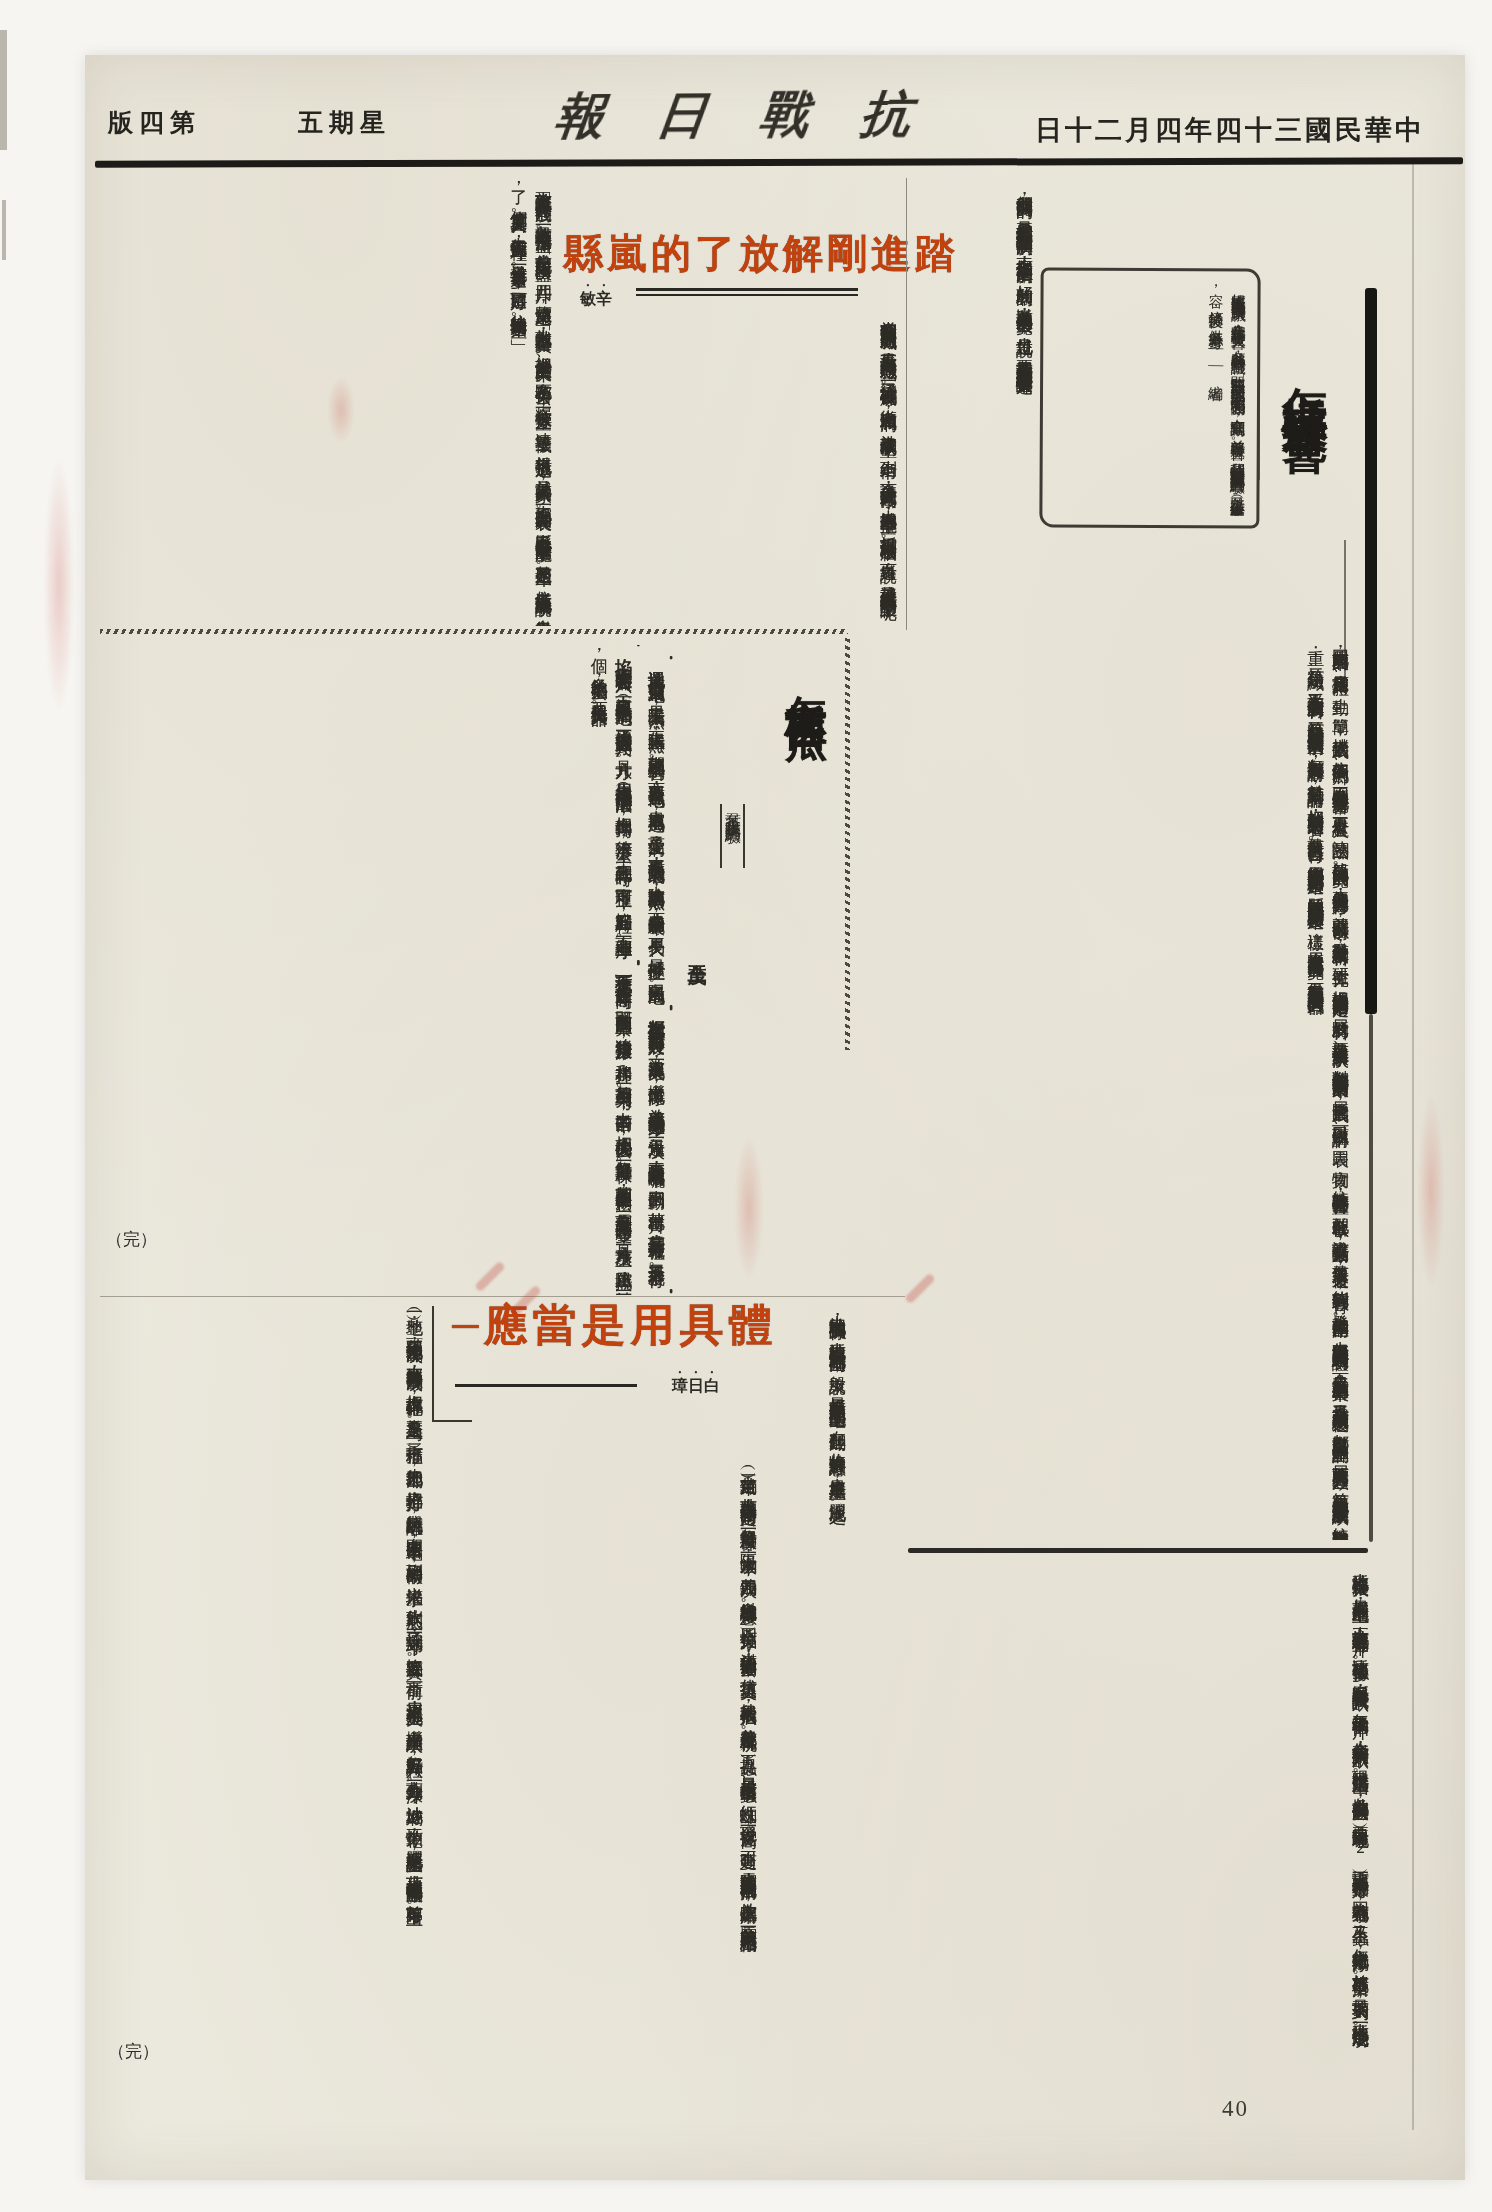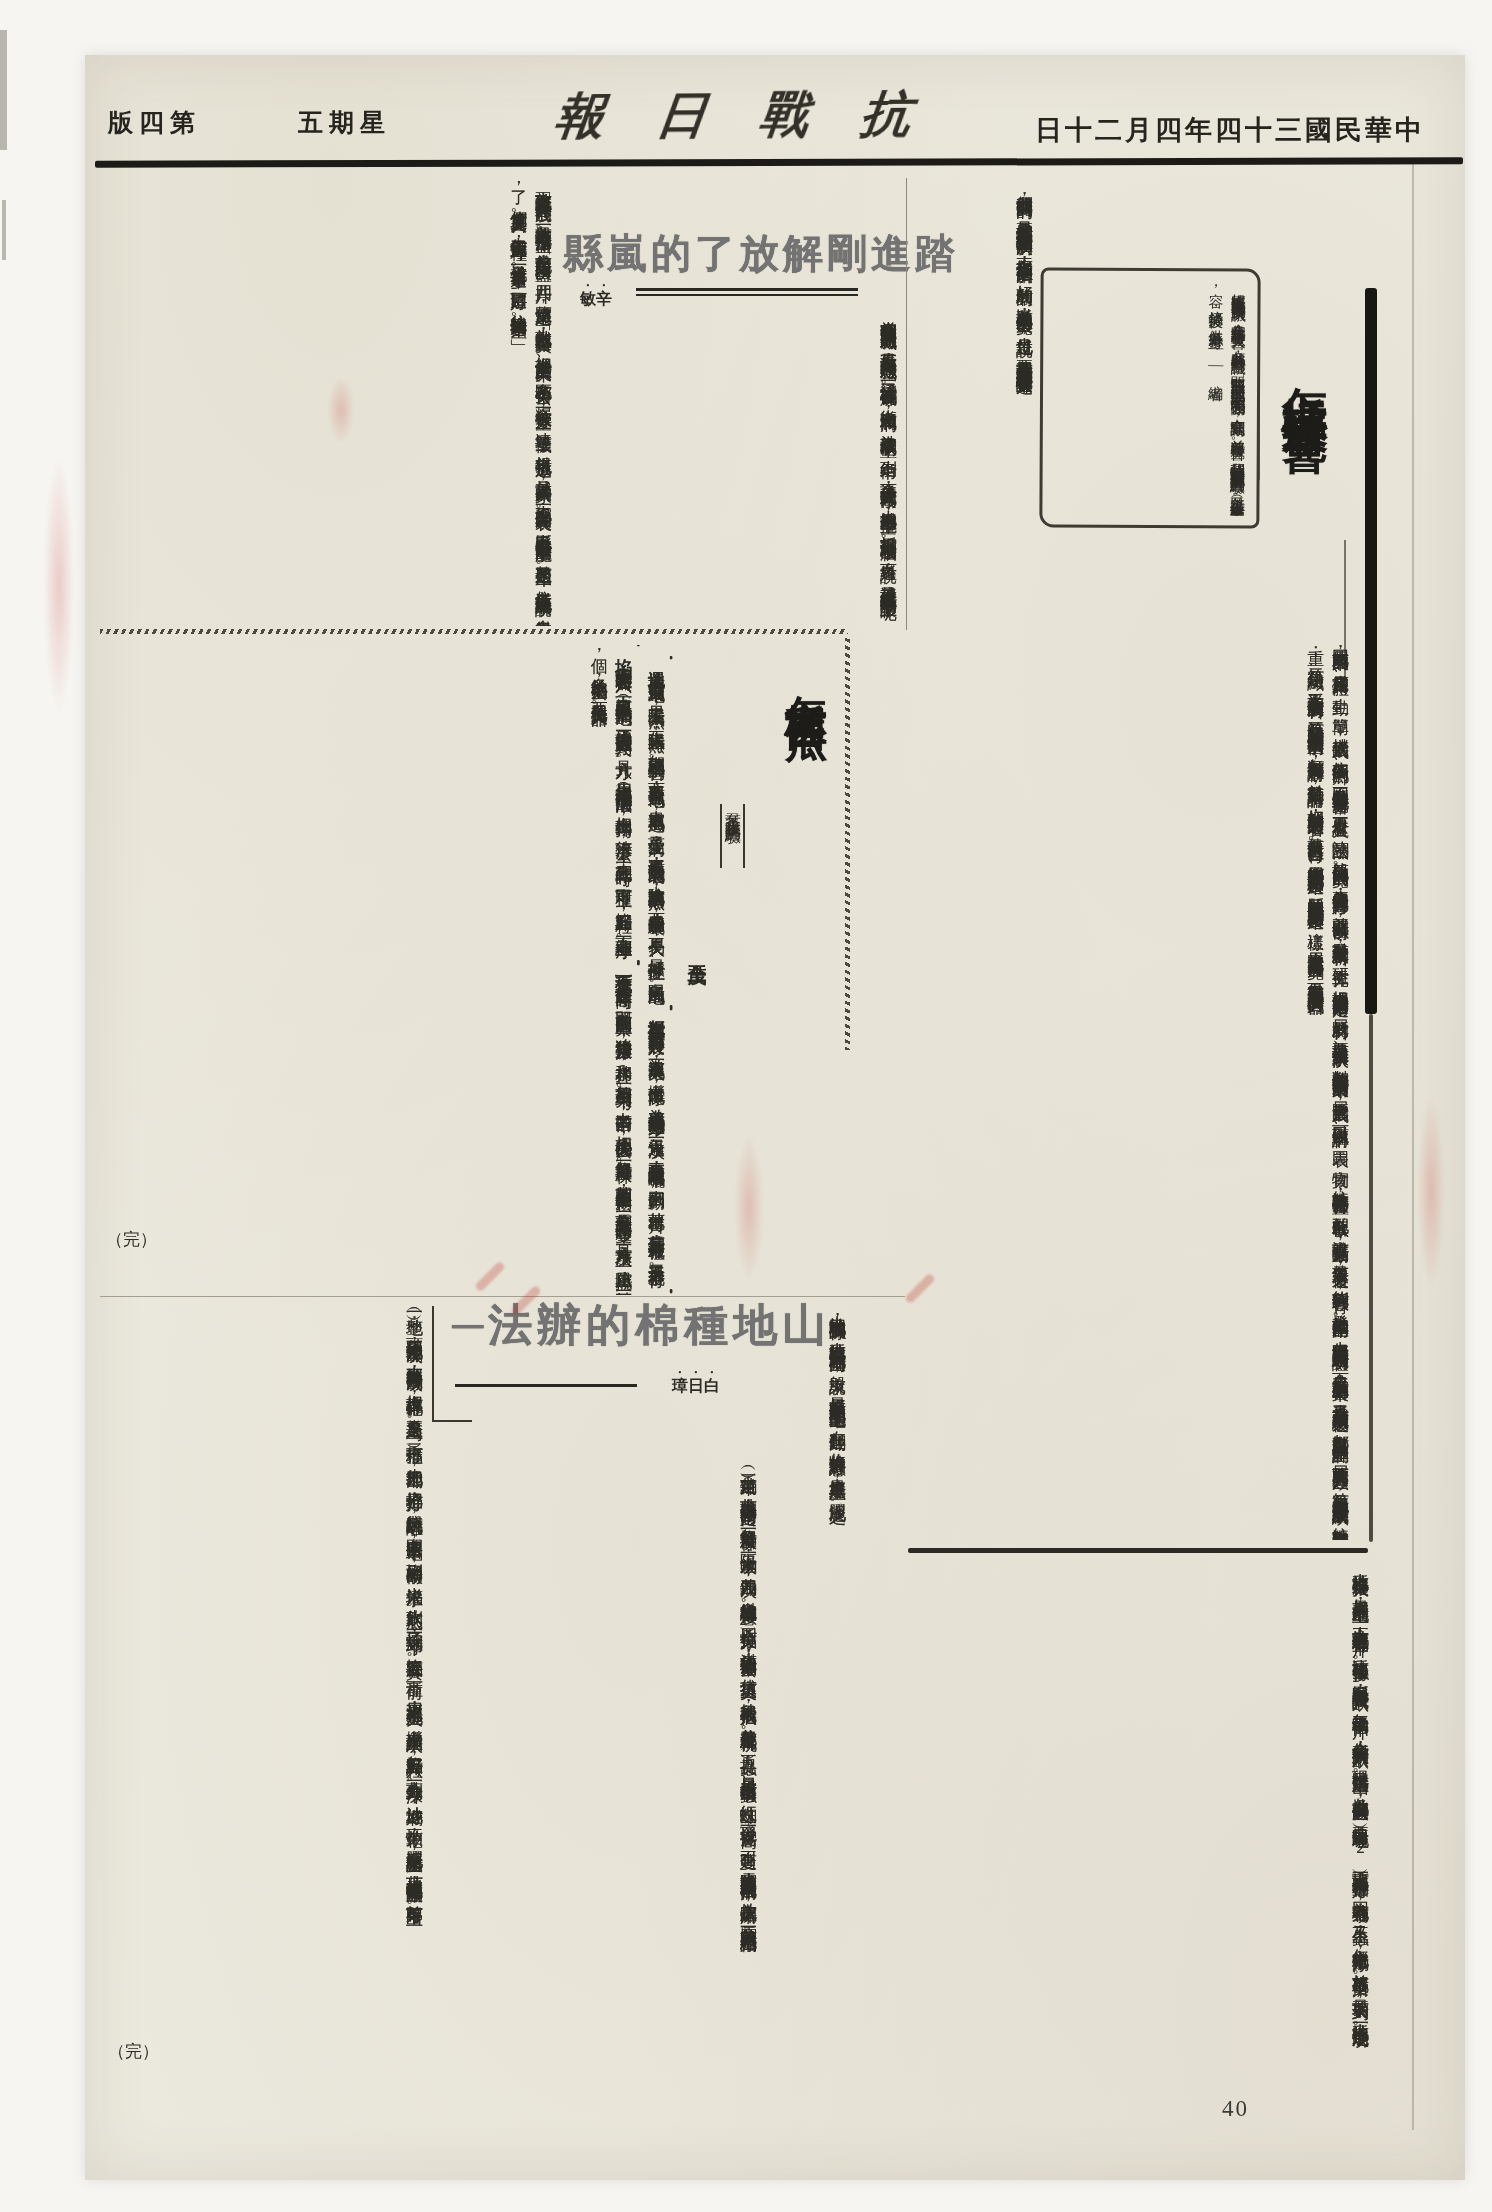--- a/index.html
+++ b/index.html
@@ -23,22 +23,22 @@
             color:#33302a;transform:skewX(-7deg) rotate(-.4deg);filter:blur(.4px);white-space:nowrap;}
   .date{font-size:27px;font-weight:bold;letter-spacing:3px;color:#26241f;white-space:nowrap;}
   .rule-heavy{position:absolute;background:#1c1b18;border-radius:2px;}
   .rule-thin{position:absolute;background:#8d897d;}
   .zigzag-h{position:absolute;height:5px;
       background:repeating-linear-gradient(115deg,#4c4940 0 3px,transparent 3px 7px);}
   .zigzag-v{position:absolute;width:5px;
       background:repeating-linear-gradient(25deg,#4c4940 0 3px,transparent 3px 7px);}
   .headline-v{position:absolute;writing-mode:vertical-rl;text-orientation:upright;
               font-weight:bold;color:#1d1c18;text-shadow:0 0 .8px rgba(30,28,24,.7);}
-  .headline-h{position:absolute;font-weight:bold;color:#737373;white-space:nowrap;
-              text-shadow:0 0 .8px rgba(30,28,24,.7);}
+  .headline-h{position:absolute;font-weight:bold;color:#c2410c;white-space:nowrap;
+              text-shadow:0 0 .8px rgba(30,28,24,.7);font-family:Liberation Mono, monospace;}
   .note-box{position:absolute;border:3px solid #3e3b34;border-radius:8px 14px 8px 14px;
             padding:10px 8px;transform:rotate(.3deg);}
   .note-text{writing-mode:vertical-rl;text-orientation:upright;width:100%;height:100%;
              font-size:15px;line-height:1.5;letter-spacing:1px;overflow:hidden;}
   .black-bar{position:absolute;background:#171714;border-radius:3px;}
   .emph{-webkit-text-emphasis:filled dot #2e2c26;text-emphasis:filled dot #2e2c26;}
   .sec-head{font-weight:bold;-webkit-text-emphasis:filled dot #2e2c26;
             text-emphasis:filled dot #2e2c26;margin-top:12px;margin-bottom:8px;}
   .subtitle-line{position:relative;}
   .subtitle-line::before,.subtitle-line::after{content:"";display:block;width:2px;height:64px;
@@ -95,21 +95,21 @@
   <div class="zigzag-v" style="left:845px;top:636px;height:414px;"></div>
   <div class="headline-v" style="left:758px;top:662px;width:76px;height:260px;font-size:42px;letter-spacing:6px;">怎樣種西瓜</div>
   <div class="abs vtext subtitle-line" style="left:720px;top:800px;font-size:16px;letter-spacing:2px;color:#2e2c26;">羣英會上收集的經驗</div>
   <div class="abs vtext" style="left:684px;top:950px;font-size:19px;font-weight:bold;">
     <span class="emph">王全茂</span>
   </div>
   <div class="body-block vtext" style="left:100px;top:645px;width:576px;height:650px;"><span class="sec-head">選地</span><span>西瓜適合朝東地，早上太陽不大熱，正午太陽正熱時，朝東地已經不大利害了。西瓜不要種在窩風地，太窩風地不通風，蔓子愛生病；也不要種在太陰的地裏，太陰地裏結的西瓜，小西瓜容易曬壞，不易長大。最好揀砂性土、向陽通風的地。</span><span class="sec-head">泡籽生芽</span><span>把籽用白布口袋裝好，放在溫水裏泡一天，撈出來洗乾淨，放在毛坑邊變熱的地方生芽；每天過水一次，再放在太陽地裏曬一曬，來回倒動，芽就出得齊。芽長到二三分長就可下種，長過了三分就不行了。</span><span class="sec-head">怎樣掏埳</span><span>埳子的距離左右需六尺，上下畝底留三尺（包括埳子佔的地），埳子的深淺需一尺五寸到二尺，見方八寸。先用水把埳子泡濕（水不溢的灌法），把土掏鬆拌勻，待水滲下去，表土乾到一二寸時，即可下種；一埳點籽四五粒，上面蓋細土一寸厚。</span><span class="sec-head">下種上糞</span><span>苗長四五寸高時，即可在苗的周圍上糞：猪狗糞摻上月屎，和水拌稀，每苗用一勺到大半勺。出齊的苗子，把瘦小的先拔去，每埳留壯苗一二株。苗周圍的土要常掏鬆，蔓長到一尺五寸到二尺時壓蔓，見方八寸培一次土，防止風擺。結瓜後一蔓留瓜一二個，多餘的小瓜掐去，西瓜就長得又大又甜。</span></div>
   <div class="abs" style="left:106px;top:1228px;font-size:17px;">（完）</div>
 
   <div class="rule-thin" style="left:100px;top:1296px;width:805px;height:1px;background:#a39e90;"></div>
-  <div class="headline-h" style="left:452px;top:1296px;font-size:44px;letter-spacing:5px;">─法辦的棉種地山</div>
+  <div class="headline-h" style="left:452px;top:1296px;font-size:44px;letter-spacing:5px;">─應當是用具體</div>
   <div class="rule-thin" style="left:432px;top:1306px;width:2px;height:116px;background:#3a372f;"></div>
   <div class="rule-thin" style="left:432px;top:1420px;width:40px;height:2px;background:#3a372f;"></div>
   <div class="author-rule" style="left:455px;top:1384px;width:182px;"></div>
   <div class="abs" style="left:672px;top:1368px;font-size:16px;font-weight:bold;">
     <span class="emph">璋日白</span>
   </div>
   <div class="body-block vtext" style="left:765px;top:1302px;width:84px;height:820px;">由於山地地質的關係，山地種棉在種法上與平地棉田不同。一般說來，最好是揀向陽的坪地和土厚的山地，在一起翻鋤，收拾得愈細愈好；土壤最好是黑土，膠泥地次之。</div>
   <div class="body-block vtext" style="left:100px;top:1302px;width:326px;height:820px;">（一）整地：頭年秋天把地深翻一次，來春解凍後再淺翻一次，把土塊打碎耙平，糞要上足上勻。（二）打埳下種：先把地翻了，把埳子打好；坑與坑的距離，中間還要留子埳，埳到用的時候，半埳灌水，水飲到底。坑子深一寸到一寸半，埳底要踩實。下種前，用溫水把棉籽泡上一天，撈出來拌上細灰；每埳點籽五六粒，蓋土八分到一寸深。沙地墒好，不怕芽乾；膠泥地要防板結，芽一頂土就輕輕把硬蓋敲開，棉芽即可出土。</div>
   <div class="body-block vtext" style="left:430px;top:1460px;width:330px;height:662px;">（三）定苗鋤草：苗出土後長到三寸高時定苗，每埳留壯苗一株；隔十天鋤一次草，共鋤三四次，愈鋤棉桃結得愈多。（四）打尖掐芽：小滿前後把油條掐去，伏裏打頂尖，一株留果枝七八個，養分就都上了棉桃。（五）捉蟲：早晨趁露水捉拿蚜蟲、紅蜘蛛，發現一窩捉一窩，不叫蔓延。霜降前把還未開的棉桃摘回，放在炕上焙開，雪白的花絮一點也不糟蹋。</div>
   <div class="abs" style="left:108px;top:2040px;font-size:17px;">（完）</div>

